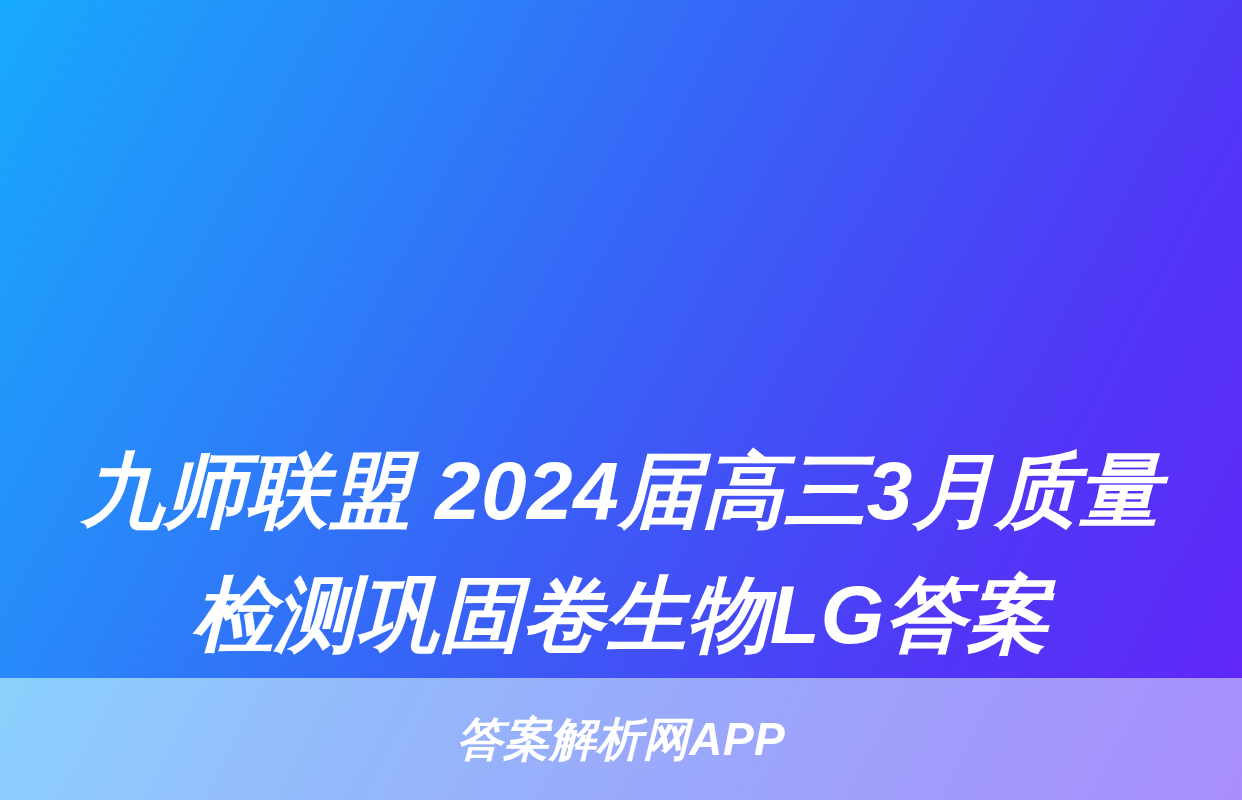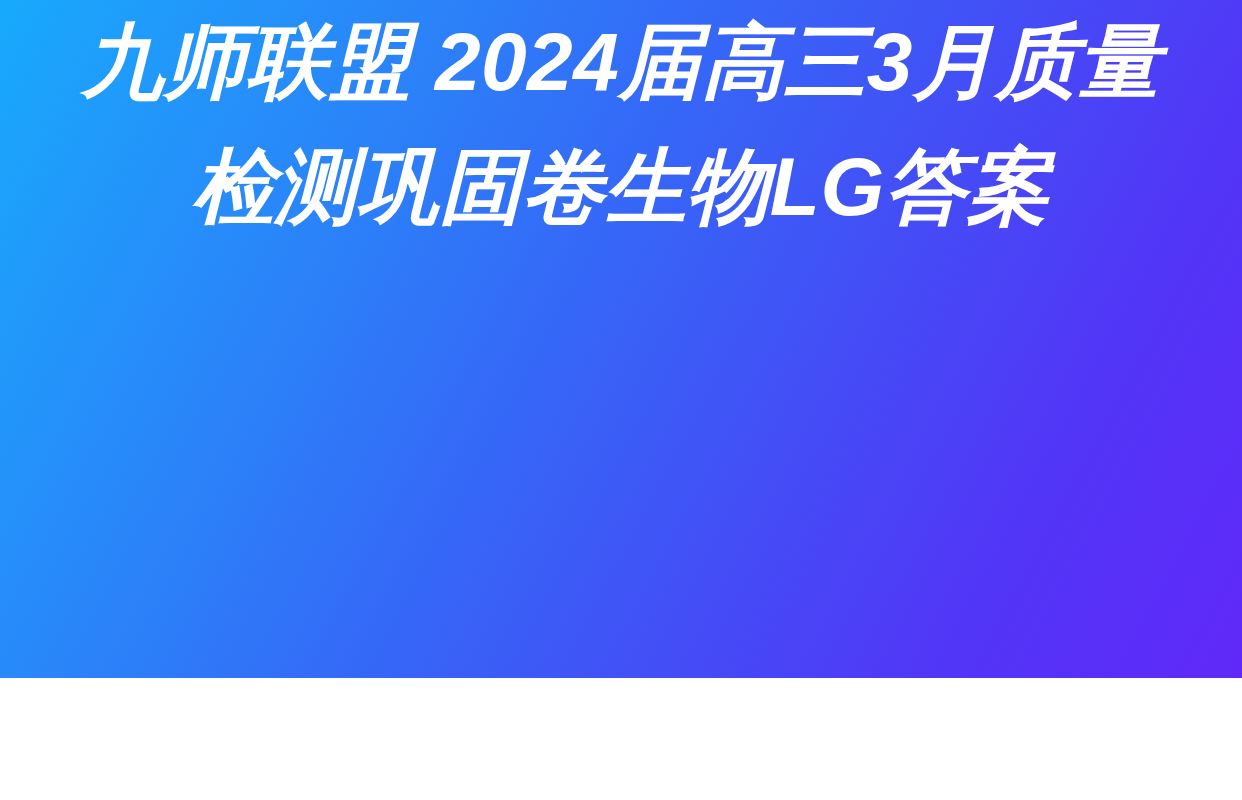--- a/index.html
+++ b/index.html
@@ -25,21 +25,21 @@
     height: 678px;
     background: linear-gradient(118deg,
         #17AAFC 0%,
         #1E9EFB 8%,
         #2A85F9 26%,
         #3568F7 45%,
         #4250F6 62%,
         #5137F7 80%,
         #6028F8 100%);
     display: flex;
-    align-items: flex-start;
+    align-items: flex-end;
     justify-content: center;
     box-sizing: border-box;
     padding: 0 72px;
   }
 
   .hero-title {
     width: 100%;
     margin: 0;
     color: #ffffff;
     font-size: 82px;
@@ -95,14 +95,17 @@
 </style>
 </head>
 <body>
 
 <div id="card">
 
   <div class="hero">
     <h1 class="hero-title">九师联盟 2024届高三3月质量检测巩固卷生物LG答案</h1>
   </div>
 
+  <div class="footer">
+    <p class="footer-text">答案解析网APP</p>
+  </div>
 
 </div>
 
 </body></html>

